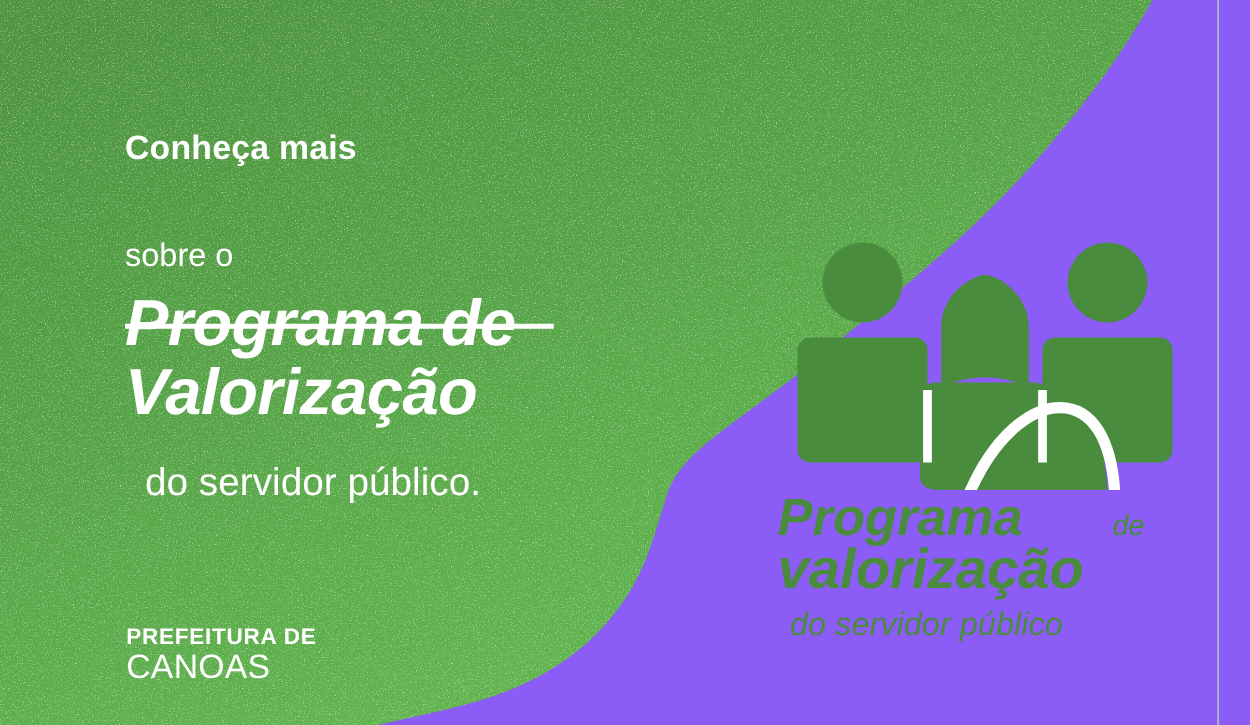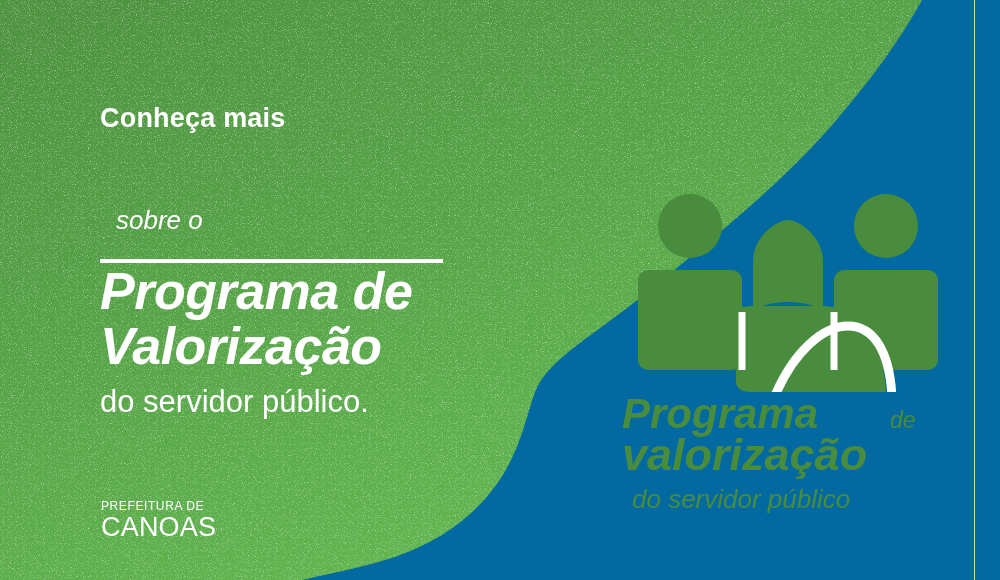--- a/index.html
+++ b/index.html
@@ -11,21 +11,21 @@
   body {
     font-family: "Liberation Sans", sans-serif;
     -webkit-font-smoothing: antialiased;
   }
 
   .banner {
     position: relative;
     width: 1000px;
     height: 580px;
     overflow: hidden;
-    background: #0369a1;
+    background: #8b5cf6;
     box-sizing: border-box;
   }
 
   
   .edge-border {
     position: absolute;
     top: 0;
     right: 25px;
     width: 1px;
     height: 580px;
@@ -76,58 +76,57 @@
     left: 0;
     top: 155px;
     width: 343px;
     height: 4px;
     background: #ffffff;
     z-index: 5;
   }
   .subline {
     font-size: 26px;
     font-weight: 400;
-    margin: 16px;
+    margin: 0;
     padding-top: 56px;
     line-height: 1.1;
     white-space: nowrap;
-    font-style: italic;
   }
   .title {
     font-size: 52px;
     font-weight: 700;
     font-style: italic;
     line-height: 1.06;
     margin: 0;
     padding-top: 14px;
     letter-spacing: -0.5px;
   }
   .title .line { display: block; white-space: nowrap; }
   .tagline {
     font-size: 31px;
     font-weight: 400;
-    margin: 0;
+    margin: 16px;
     padding-top: 10px;
     line-height: 1.1;
     white-space: nowrap;
   }
 
   
   .prefeitura {
     position: absolute;
     left: 101px;
     top: 500px;
     z-index: 4;
     color: #ffffff;
     line-height: 1;
   }
   .prefeitura .pf-top {
     display: block;
-    font-size: 12px;
-    font-weight: 400;
+    font-size: 18px;
+    font-weight: 700;
     letter-spacing: 0.6px;
     margin-bottom: 2px;
   }
   .prefeitura .pf-bottom {
     display: block;
     font-size: 27px;
     font-weight: 400;
     letter-spacing: 0.2px;
   }
 

